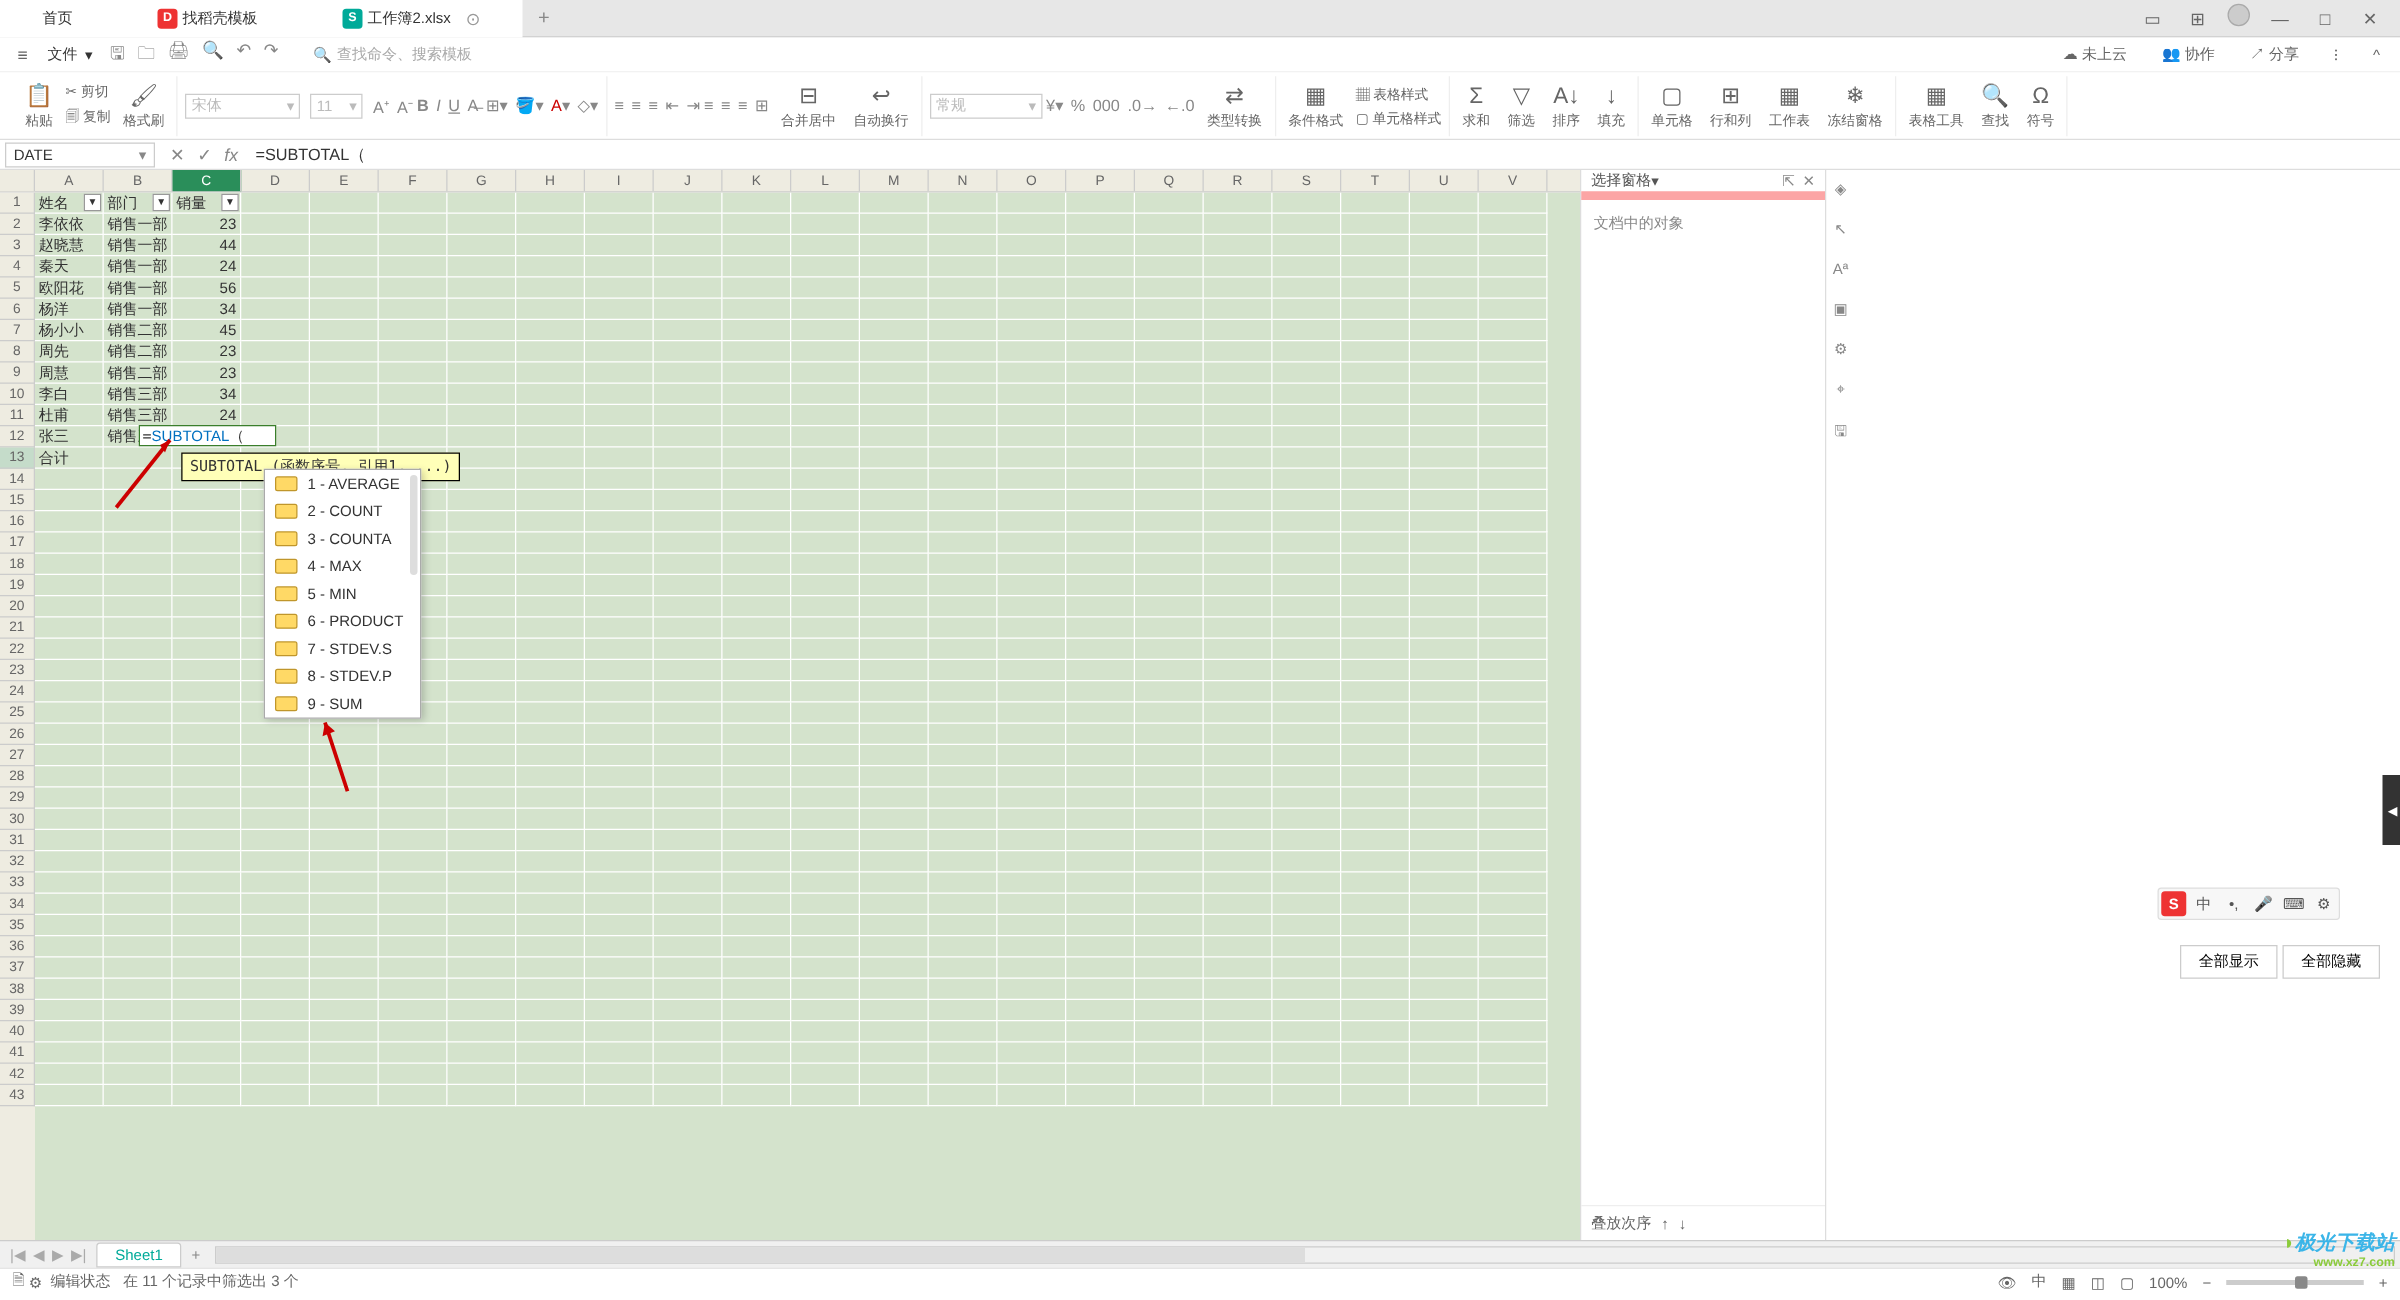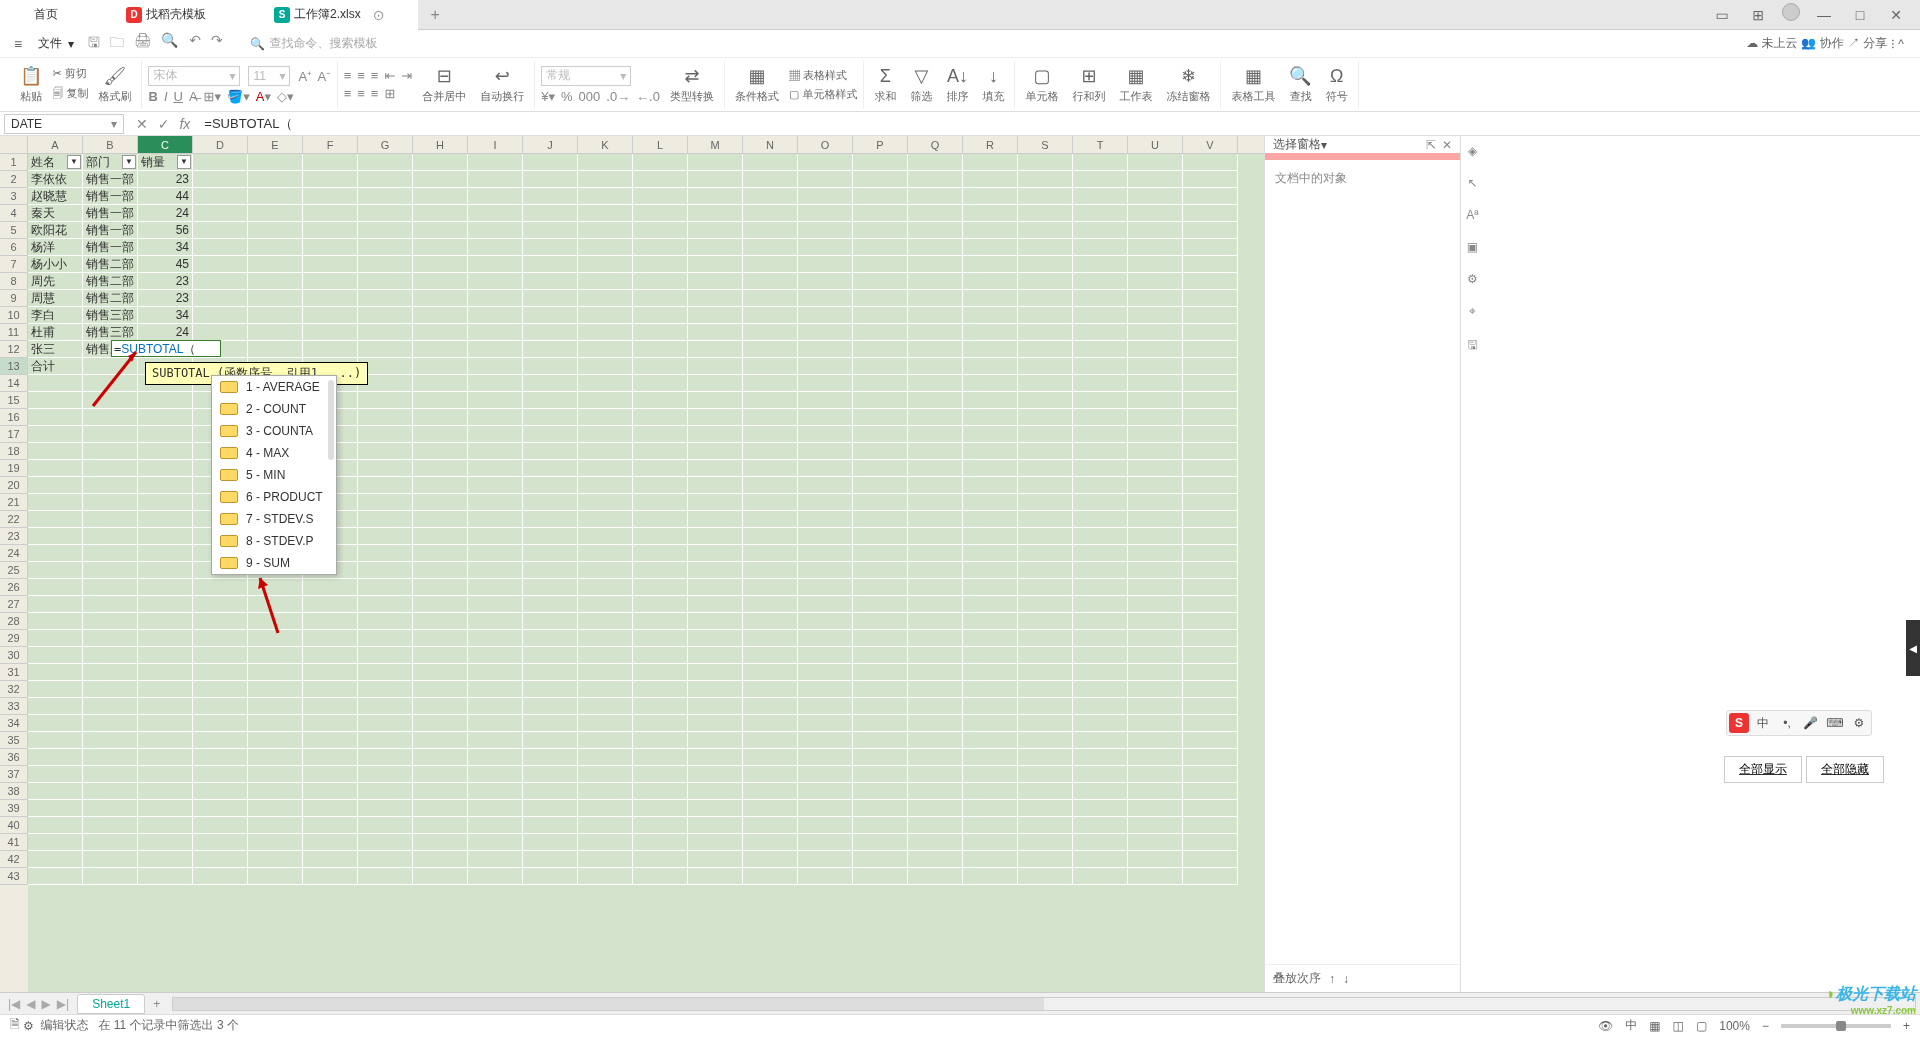--- a/index.html
+++ b/index.html
@@ -21,28 +21,28 @@
   
   
   .menubar { height: 28px; background: #fff; display: flex; align-items: center; padding: 0 8px; border-bottom: 1px solid #eee; }
   .menu-file { display: flex; align-items: center; gap: 6px; padding: 0 6px; }
   .menu-icon { width: 18px; font-size: 14px; color: #666; }
   .quick { display: flex; gap: 10px; padding: 0 8px; color: #888; font-size: 14px; }
   .menu-tabs { display: flex; align-items: center; gap: 2px; margin-left: 10px; }
   .menu-tab { padding: 4px 10px; font-size: 12px; }
   .menu-tab.active { background: #0a9; color: #fff; border-radius: 3px; }
   .search-box { margin-left: 20px; display: flex; align-items: center; gap: 4px; color: #aaa; font-size: 12px; }
-  .menu-right { margin-left: auto; display: flex; align-items: center; gap: 4px; padding-right: 8px; color: #666; }
+  .menu-right { margin-left: auto; display: flex; align-items: center; gap: 28px; padding-right: 8px; color: #666; }
   
   
   .ribbon { height: 54px; background: #fff; display: flex; align-items: center; padding: 0 10px; border-bottom: 1px solid #ddd; }
   .rib-group { display: flex; align-items: center; height: 48px; padding: 0 6px; border-right: 1px solid #eee; gap: 6px; }
   .rib-btn { display: flex; flex-direction: column; align-items: center; gap: 2px; font-size: 11px; color: #666; padding: 0 4px; }
   .rib-icon { height: 22px; font-size: 18px; display: flex; align-items: center; }
-  .font-inputs { display: flex; flex-direction: column; gap: 3px; }
+  .font-inputs { display: flex; flex-direction: row; gap: 3px; }
   .font-row { display: flex; align-items: center; gap: 8px; }
   .font-box { border: 1px solid #ccc; height: 20px; padding: 0 4px; display: flex; align-items: center; gap: 4px; background: #fff; color: #bbb; }
   .mini-btns { display: flex; gap: 6px; color: #888; font-size: 13px; font-family: "Times New Roman", serif; }
   .mini-btns span { display: inline-flex; align-items: center; }
   
   
   .formula-bar { height: 24px; background: #fff; display: flex; align-items: center; border-bottom: 1px solid #ddd; }
   .name-box { width: 120px; height: 20px; border: 1px solid #ccc; margin: 0 4px; padding: 0 6px; display: flex; align-items: center; font-size: 12px; justify-content: center; }
   .fb-btns { display: flex; gap: 10px; padding: 0 8px; color: #888; font-size: 14px; }
   .fb-input { flex: 1; padding: 0 6px; font-size: 13px; }
@@ -101,21 +101,21 @@
   .zoom-thumb { position: absolute; left: 50%; top: -3px; width: 10px; height: 10px; background: #888; border-radius: 2px; }
   
   
   .ime { position: absolute; right: 48px; top: 710px; display: flex; gap: 4px; background: #f7f7f7; border: 1px solid #ddd; border-radius: 3px; padding: 2px; z-index: 5; }
   .ime-item { width: 20px; height: 20px; display: flex; align-items: center; justify-content: center; font-size: 12px; color: #555; }
   .ime-logo { background: #e33; color: #fff; border-radius: 3px; font-weight: bold; }
   
   .watermark { position: absolute; right: 4px; bottom: 24px; font-size: 16px; color: #3BB5E8; font-style: italic; font-weight: bold; display: flex; flex-direction: column; align-items: flex-end; z-index: 5; }
   .watermark .sub { font-size: 10px; color: #8BCB3B; font-style: normal; }
   
-  .rp-display-buttons { position: absolute; right: 36px; top: 756px; display: flex; gap: 4px; background: #fff; text-decoration: underline; }
+  .rp-display-buttons { position: absolute; right: 16px; top: 756px; display: flex; gap: 4px; background: #fff; }
   .rp-display-buttons button { padding: 4px 14px; border: 1px solid #ccc; background: #fff; font-size: 12px; }
 </style>
 </head>
 <body>
 
 <div class="titlebar">
   <div class="tab home">
       <span>首页</span>
     </div>
   <div class="tab doc">

